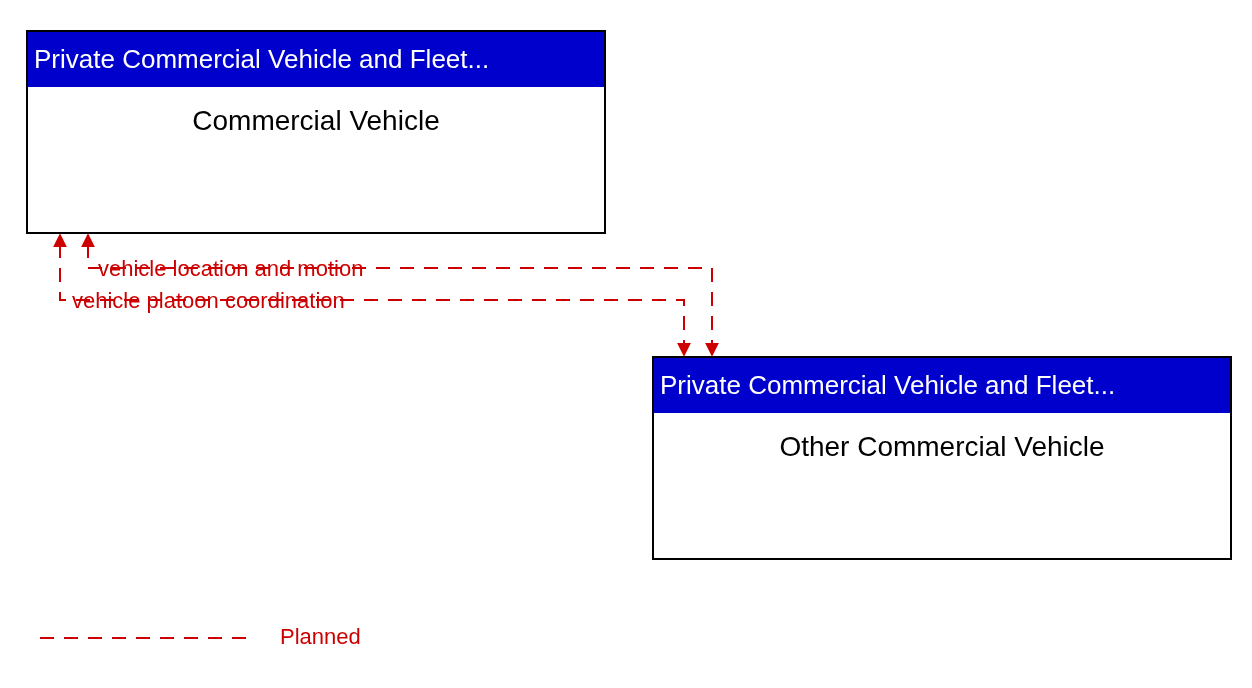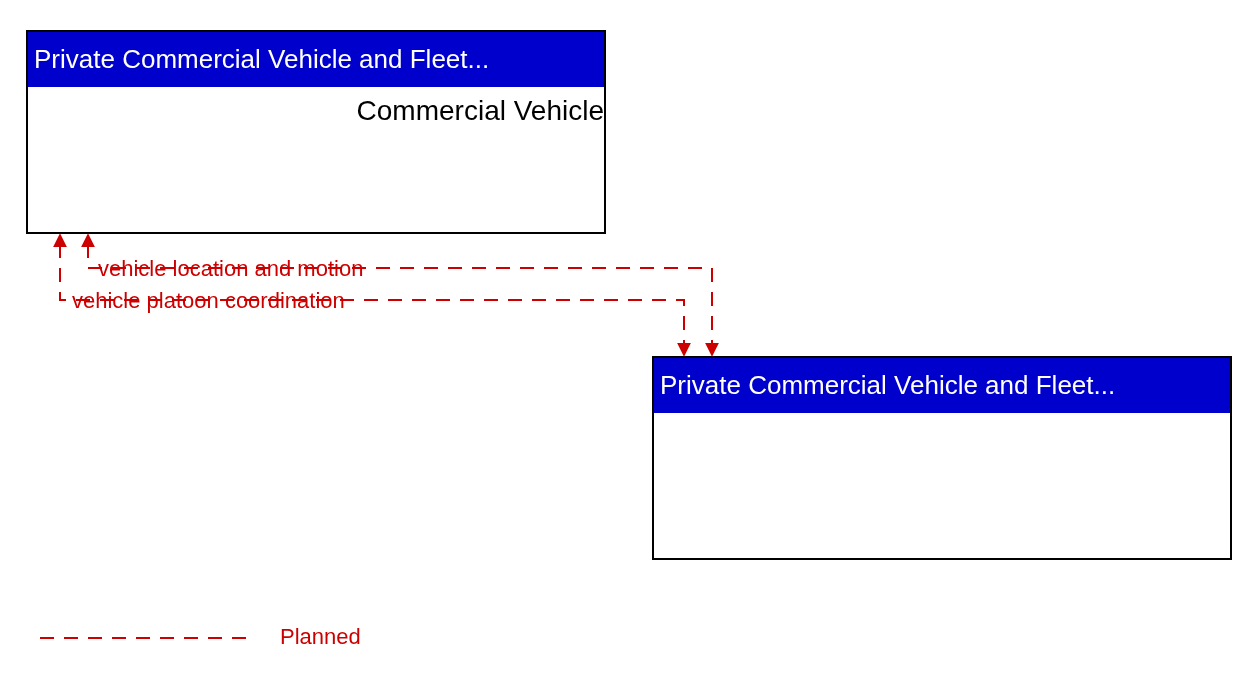--- a/index.html
+++ b/index.html
@@ -24,22 +24,22 @@
     font-size: 26px;
     padding: 12px 6px;
     white-space: nowrap;
     overflow: hidden;
     text-overflow: clip;
     box-sizing: border-box;
   }
   .box-title {
     font-size: 28px;
     color: #000;
-    text-align: right;
-    padding-top: 8px;
+    text-align: center;
+    padding-top: 18px;
   }
   .flow-label {
     position: absolute;
     color: #cc0000;
     font-size: 22px;
     white-space: nowrap;
   }
   .legend-label {
     position: absolute;
     color: #cc0000;
@@ -58,20 +58,21 @@
 </head>
 <body>
 
 <div class="box" style="left:26px; top:30px; width:580px; height:204px;">
   <div class="box-header">Private Commercial Vehicle and Fleet...</div>
   <div class="box-title">Commercial Vehicle</div>
 </div>
 
 <div class="box" style="left:652px; top:356px; width:580px; height:204px;">
   <div class="box-header">Private Commercial Vehicle and Fleet...</div>
+  <div class="box-title">Other Commercial Vehicle</div>
 </div>
 
 <div class="flow-label" style="left:98px; top:256px;">vehicle location and motion</div>
 
 <div class="flow-label" style="left:72px; top:288px;">vehicle platoon coordination</div>
 
 <div class="legend-label" style="left:280px; top:624px;">Planned</div>
 
 <svg class="overlay" viewBox="0 0 1252 688">
   <defs>

